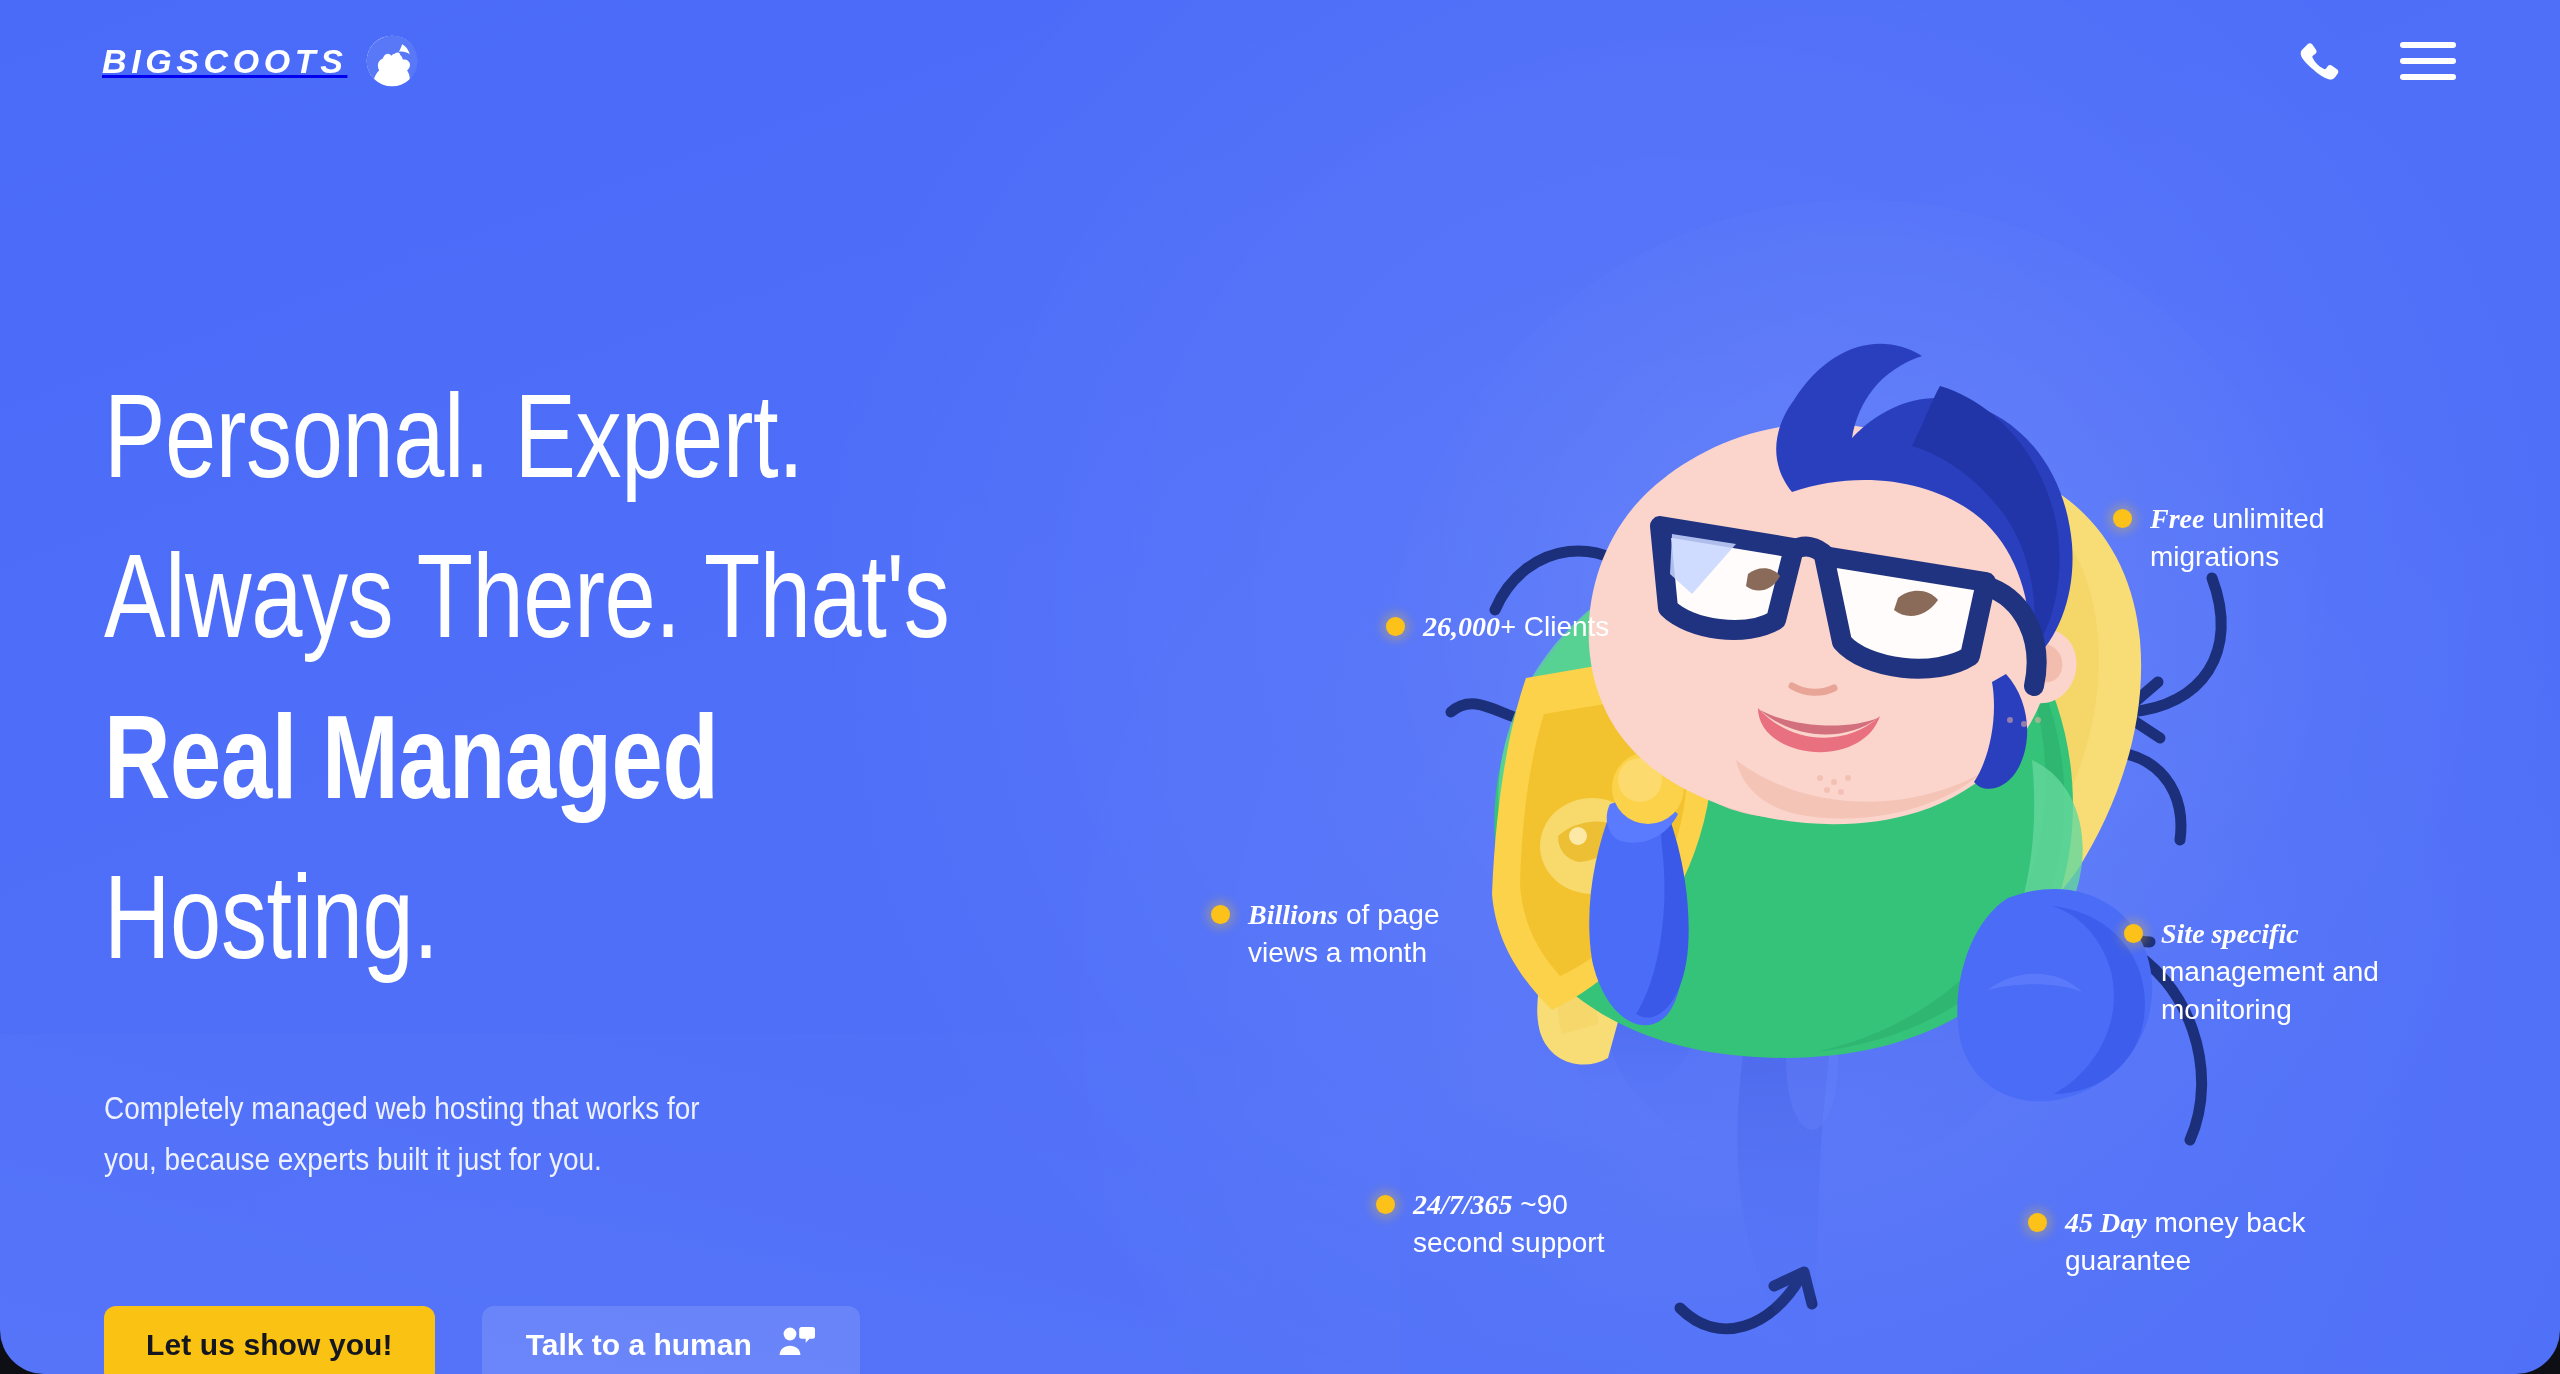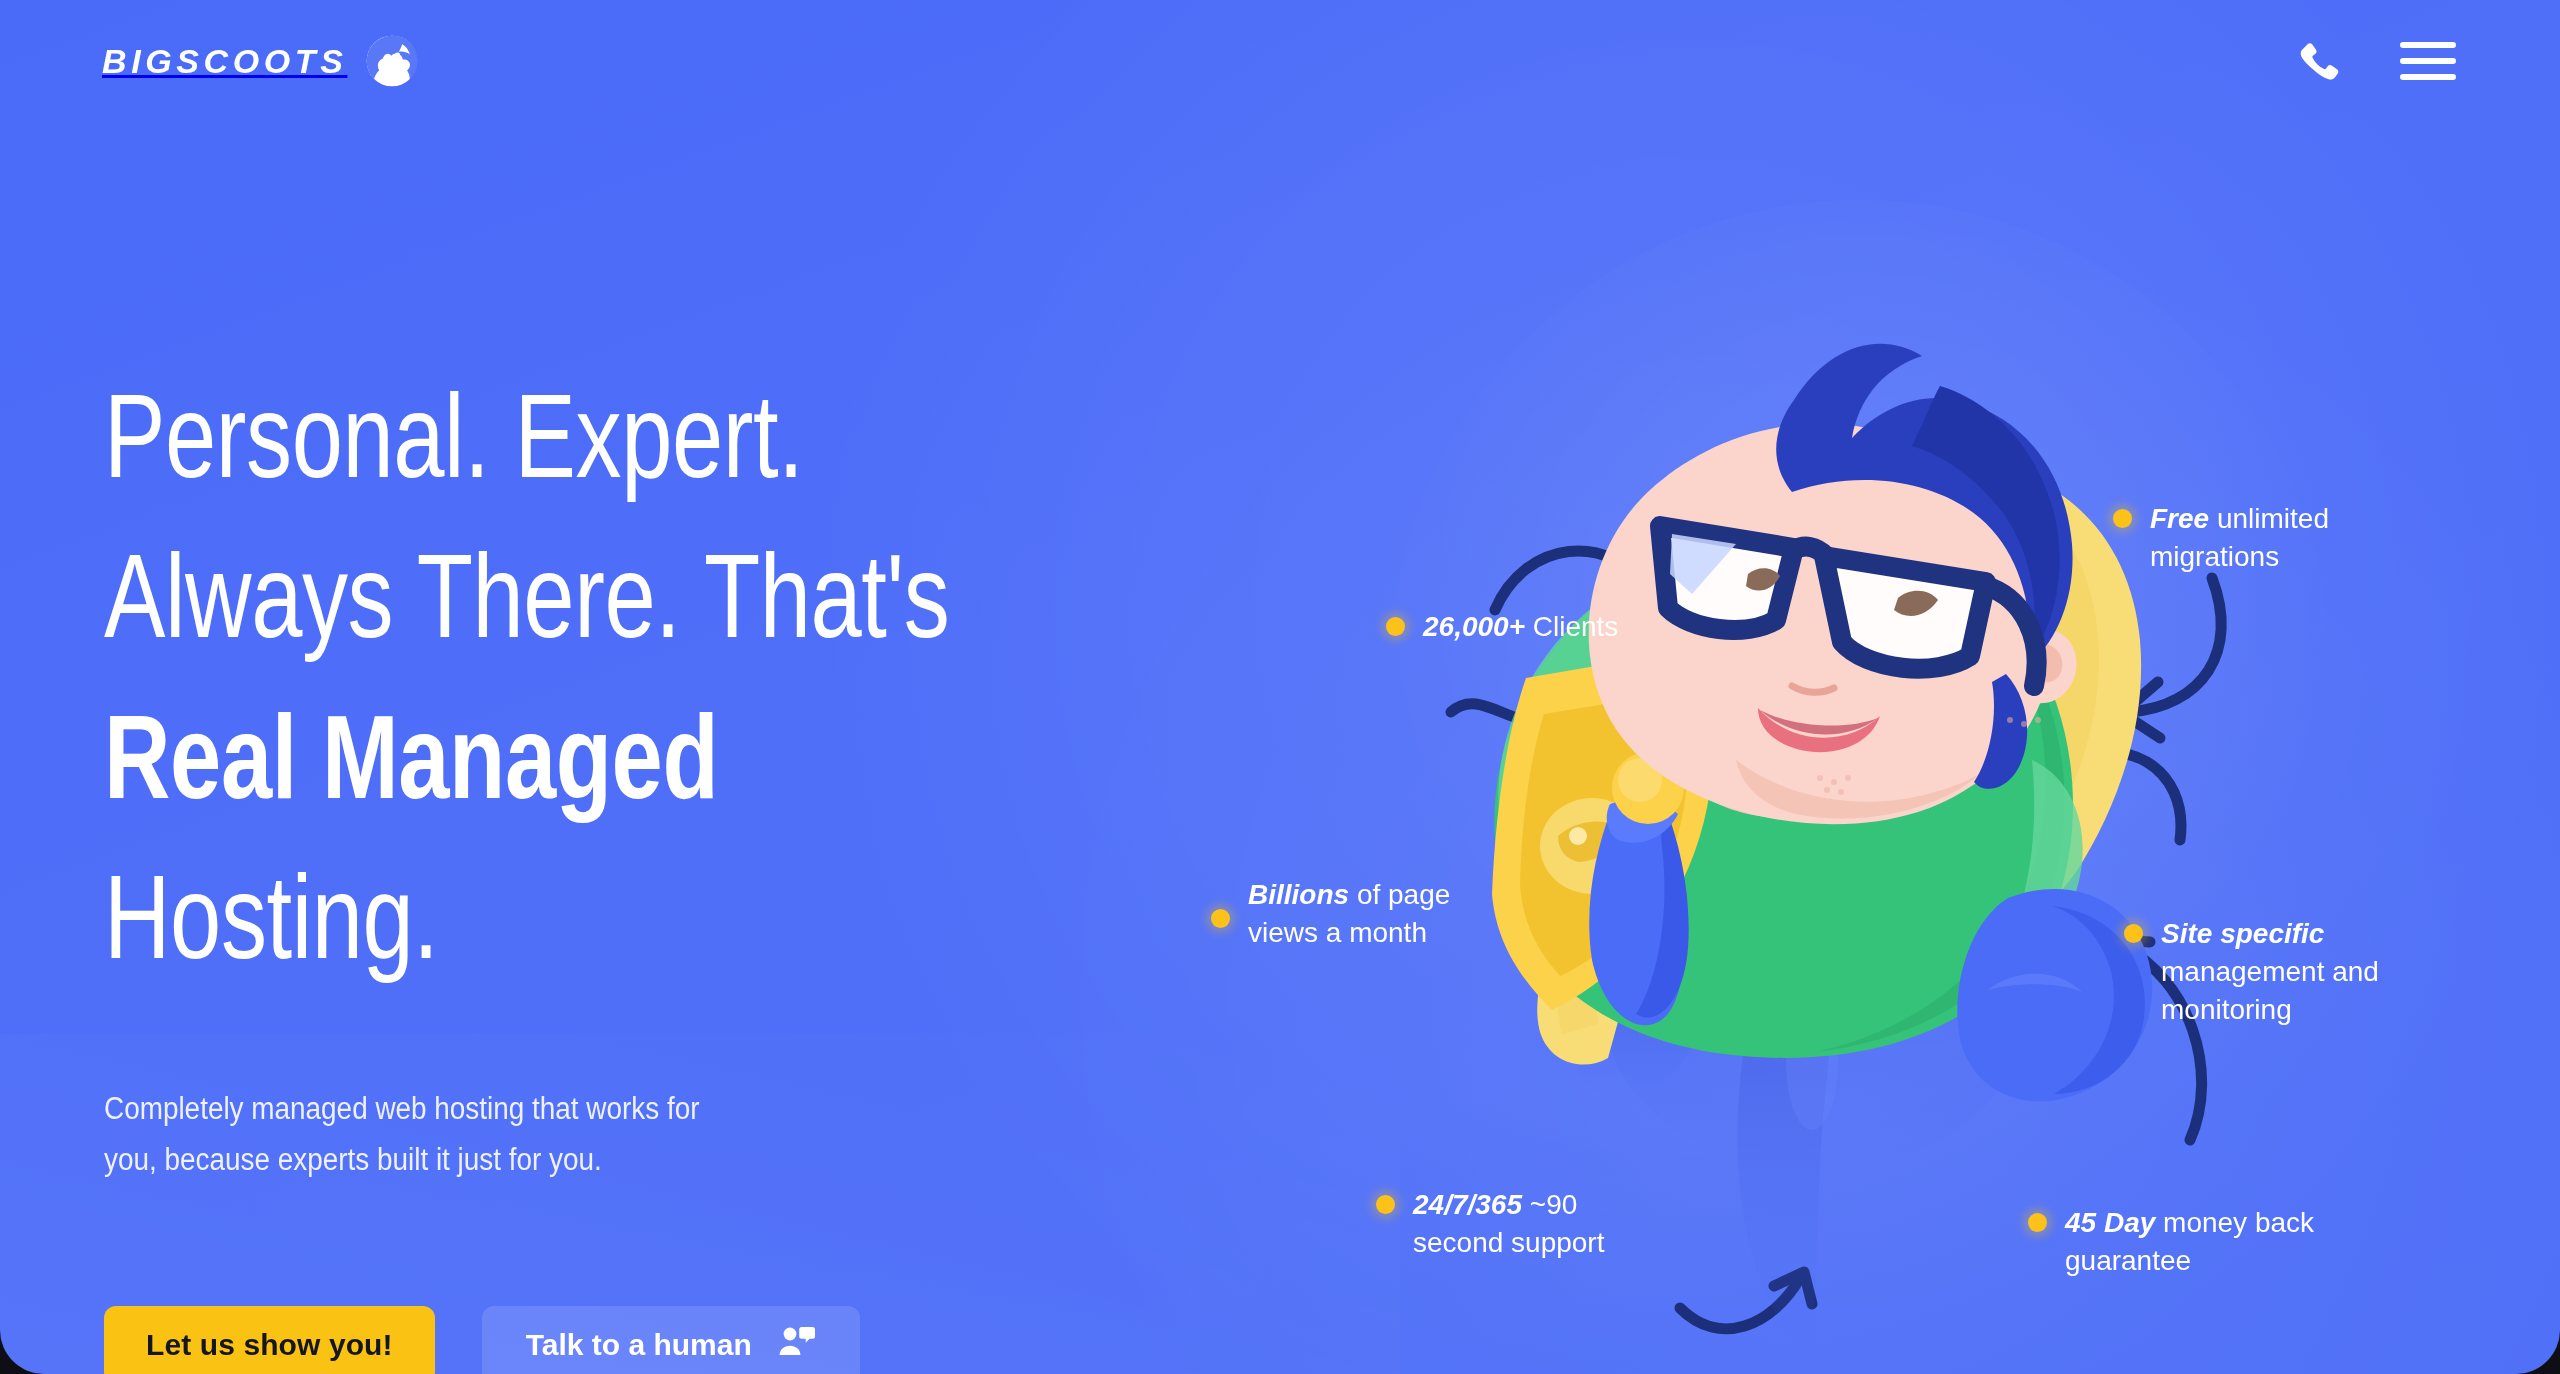--- a/index.html
+++ b/index.html
@@ -177,25 +177,26 @@
   .callout-text {
     color: #ffffff;
     font-size: 28px;
     line-height: 1.36;
     font-weight: 400;
     max-width: 270px;
   }
   .callout-text b {
     font-weight: 700;
     font-style: italic;
+    font-family: Liberation Serif, serif;
   }
 
   .c-clients    { left: 1386px; top: 608px; }
   .c-free       { left: 2113px; top: 500px; }
-  .c-billions   { left: 1211px; top: 876px; align-items: center; }
+  .c-billions   { left: 1211px; top: 896px; }
   .c-site       { left: 2124px; top: 915px; }
   .c-support    { left: 1376px; top: 1186px; }
   .c-money      { left: 2028px; top: 1204px; }
   .c-billions .callout-text { max-width: 220px; }
   .c-support .callout-text { max-width: 220px; }
   .c-money .callout-text { max-width: 280px; }
   .c-free .callout-text { max-width: 210px; }
 </style>
 </head>
 <body>

